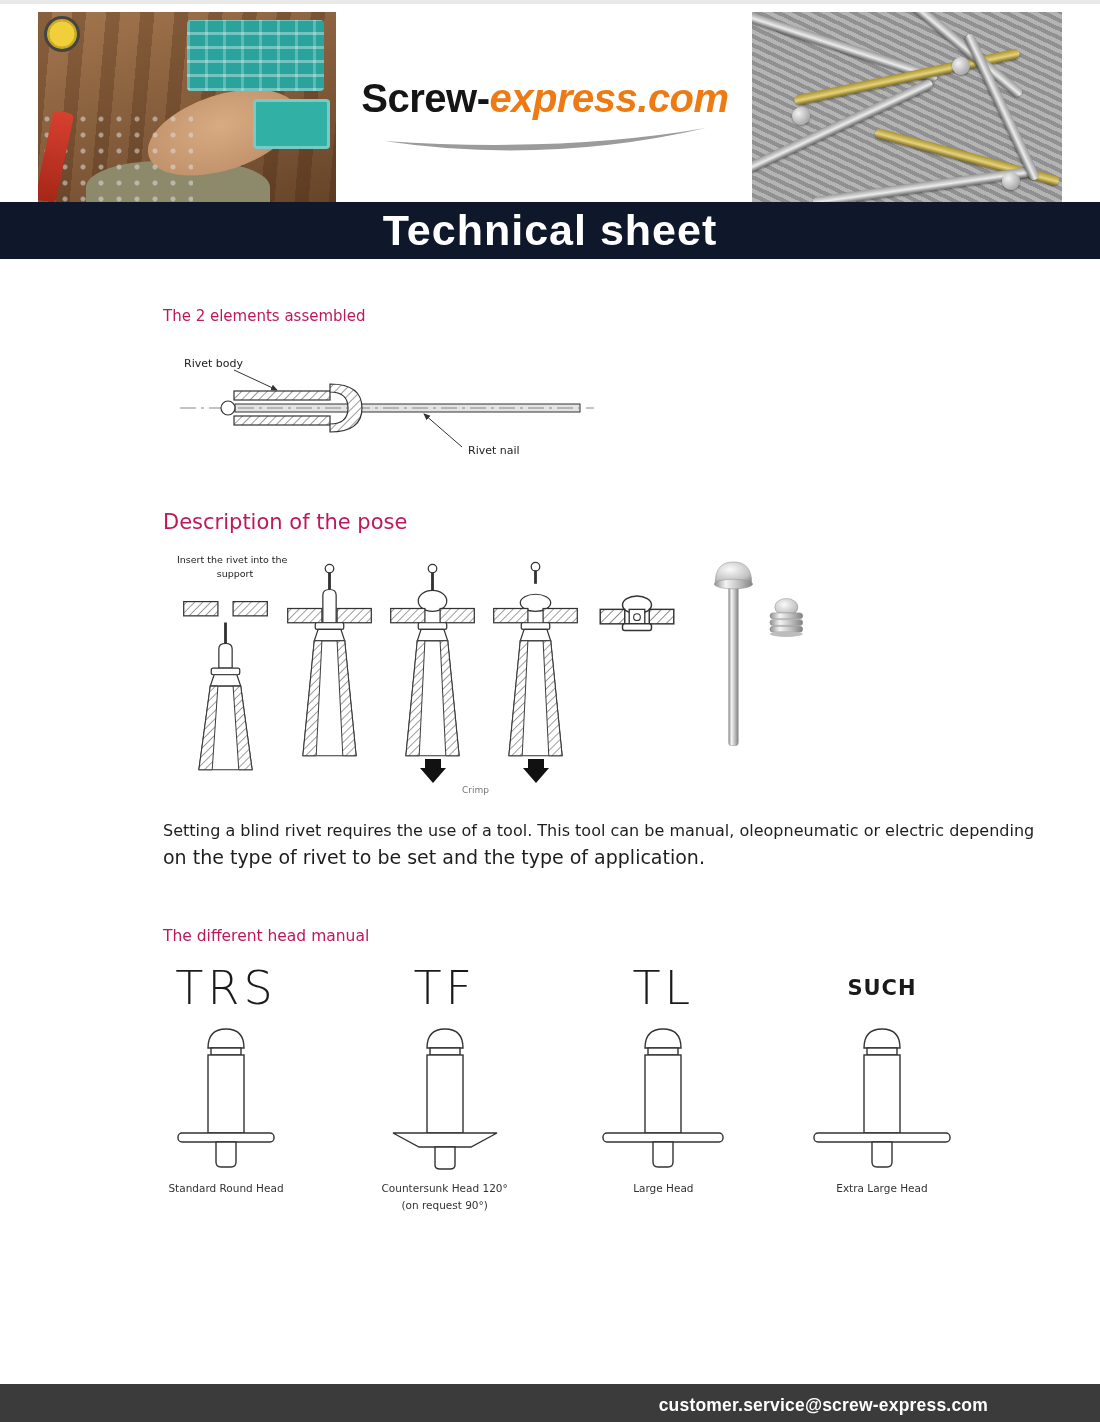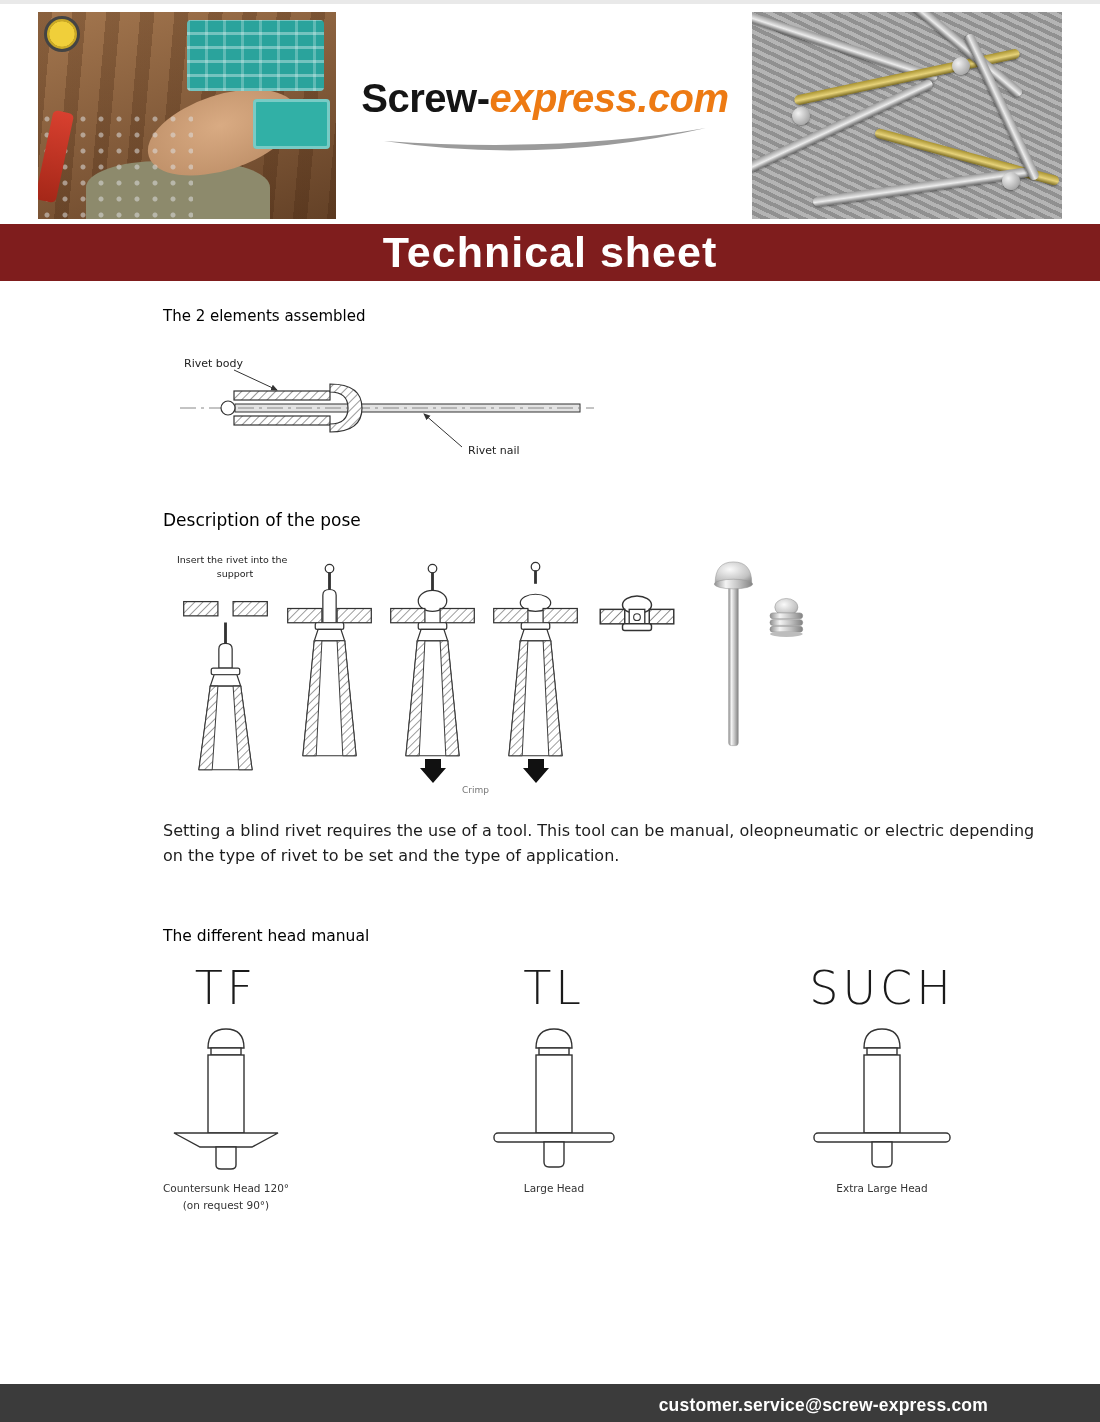--- a/index.html
+++ b/index.html
@@ -30,43 +30,43 @@
     background:linear-gradient(0deg,#6f6f6f,#ececec 45%,#9b9b9b); box-shadow:0 1px 2px rgba(0,0,0,.4); }
   .screw-bar.gold { background:linear-gradient(0deg,#7a6a20,#e6d27a 45%,#a8922f); }
   .screw-head { position:absolute; width:18px; height:18px; border-radius:50%;
     background:radial-gradient(circle at 35% 35%, #f2f2f2, #8d8d8d); box-shadow:0 1px 2px rgba(0,0,0,.4); }
 
   .logo { position:absolute; left:340px; top:72px; width:410px; text-align:center; font-family:"Liberation Sans", sans-serif; white-space:nowrap; }
   .logo-black { font-size:40px; font-weight:800; color:#151515; letter-spacing:-0.5px; }
   .logo-orange { font-size:40px; font-weight:700; font-style:italic; color:#ED7A13; letter-spacing:-0.5px; }
   .swoosh { display:block; margin:4px auto 0 auto; }
 
-  .banner { position:absolute; left:0; top:220px; width:1100px; height:57px; background:#7f1d1d; }
+  .banner { position:absolute; left:0; top:198px; width:1100px; height:57px; background:#0f172a; }
   .banner-title { width:100%; text-align:center; line-height:57px; font-family:"Liberation Sans", sans-serif;
     font-size:43px; font-weight:800; color:#ffffff; letter-spacing:1px; }
 
   
-  .h1 { position:absolute; left:163px; font-size:15px; color:#000000;text-align:center; }
+  .h1 { position:absolute; left:163px; font-size:15px; color:#be185d;text-align:center; }
   .s1-title { top:303px; }
-  .s2-title { top:506px; font-size:17px; }
+  .s2-title { top:506px; font-size:21px; }
   .s3-title { top:923px; font-size:15.5px; }
 
   .assembled { position:absolute; left:172px; top:346px; }
 
   .pose { position:absolute; left:170px; top:545px; width:690px; height:270px; }
   .pose-item { position:absolute; }
   .insert-note { left:7px; top:4px; width:116px; font-size:9.5px; color:#222; line-height:1.5; }
   .insert-note .line2 { text-align:center; }
   .crimp { left:292px; top:236px; font-size:9px; color:#777; }
   .arrow1 { left:250px; top:210px; }
   .arrow2 { left:353px; top:210px; }
 
   .para { position:absolute; left:163px; top:815px; color:#1d1d1d; }
   .para .l1 { font-size:16px; line-height:1.55; }
-  .para .l2 { font-size:16px; line-height:1.45; }
+  .para .l2 { font-size:19px; line-height:1.45; }
 
   .heads { position:absolute; left:148px; top:958px; width:812px; display:flex; justify-content:space-between; }
   .head-col { width:156px; display:flex; flex-direction:column; align-items:center; }
   .head-code { height:52px; line-height:52px; font-size:46px; font-weight:200; letter-spacing:4px; color:#1a1a1a; }
   .head-col:nth-child(4) .head-code { font-size:21px; font-weight:600; letter-spacing:1px; }
   .head-svg { margin-top:6px; }
   .head-caption { margin-top:10px; max-width:132px; text-align:center; font-size:10.5px; color:#333; line-height:1.6; }
 
   .footer { position:absolute; left:0; top:1380px; width:1100px; height:42px; background:#3b3b3b; }
   .footer-email { display:block; text-align:right; padding-right:112px; line-height:42px;
@@ -243,20 +243,31 @@
 
   <div class="para">
     <div class="l1">Setting a blind rivet requires the use of a tool. This tool can be manual, oleopneumatic or electric depending</div>
     <div class="l2">on the type of rivet to be set and the type of application.</div>
   </div>
 
   <div class="h1 s3-title">The different head manual</div>
 
   <div class="heads">
 
+    <div class="head-col">
+      <div class="head-code">TRS</div>
+      <svg class="head-svg" width="140" height="150" viewBox="0 0 140 150">
+        <path d="M52,28 Q52,9 70,9 Q88,9 88,28 Z" fill="#fff" stroke="#333" stroke-width="1.4"></path>
+        <rect x="55" y="28" width="30" height="7" fill="#fff" stroke="#333" stroke-width="1.4"></rect>
+        <rect x="52" y="35" width="36" height="78" fill="#fff" stroke="#333" stroke-width="1.4"></rect>
+        <rect x="22" y="113" width="96" height="9" rx="4" fill="#fff" stroke="#333" stroke-width="1.4"></rect>
+        <path d="M60,122 L60,142 Q60,147 65,147 L75,147 Q80,147 80,142 L80,122 Z" fill="#fff" stroke="#333" stroke-width="1.4"></path>
+      </svg>
+      <div class="head-caption">Standard Round Head</div>
+    </div>
 
     <div class="head-col">
       <div class="head-code">TF</div>
       <svg class="head-svg" width="140" height="150" viewBox="0 0 140 150">
         <path d="M52,28 Q52,9 70,9 Q88,9 88,28 Z" fill="#fff" stroke="#333" stroke-width="1.4"></path>
         <rect x="55" y="28" width="30" height="7" fill="#fff" stroke="#333" stroke-width="1.4"></rect>
         <rect x="52" y="35" width="36" height="78" fill="#fff" stroke="#333" stroke-width="1.4"></rect>
         <polygon points="18,113 122,113 96,127 44,127" fill="#fff" stroke="#333" stroke-width="1.4"></polygon>
         <path d="M60,127 L60,145 Q60,149 65,149 L75,149 Q80,149 80,145 L80,127 Z" fill="#fff" stroke="#333" stroke-width="1.4"></path>
       </svg>

